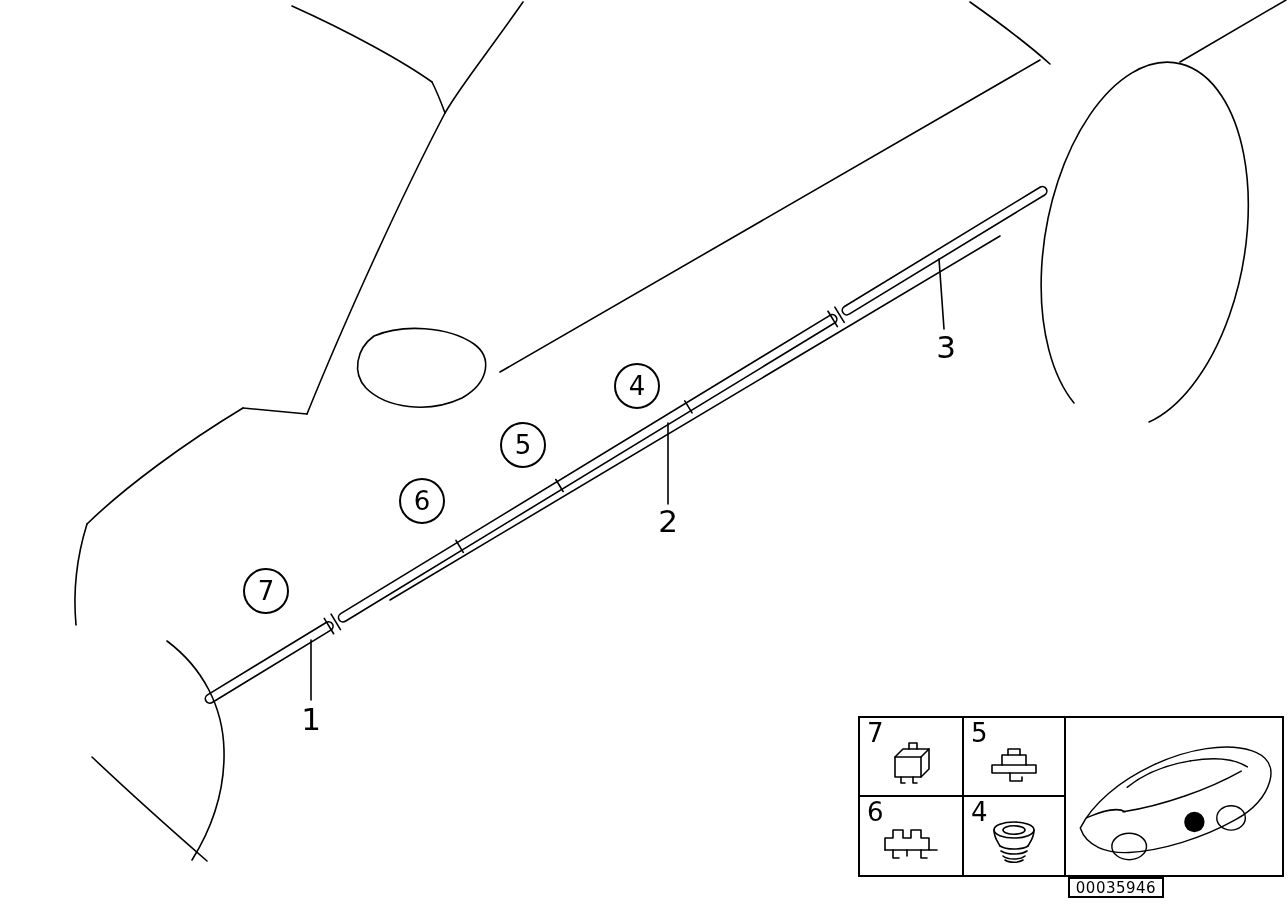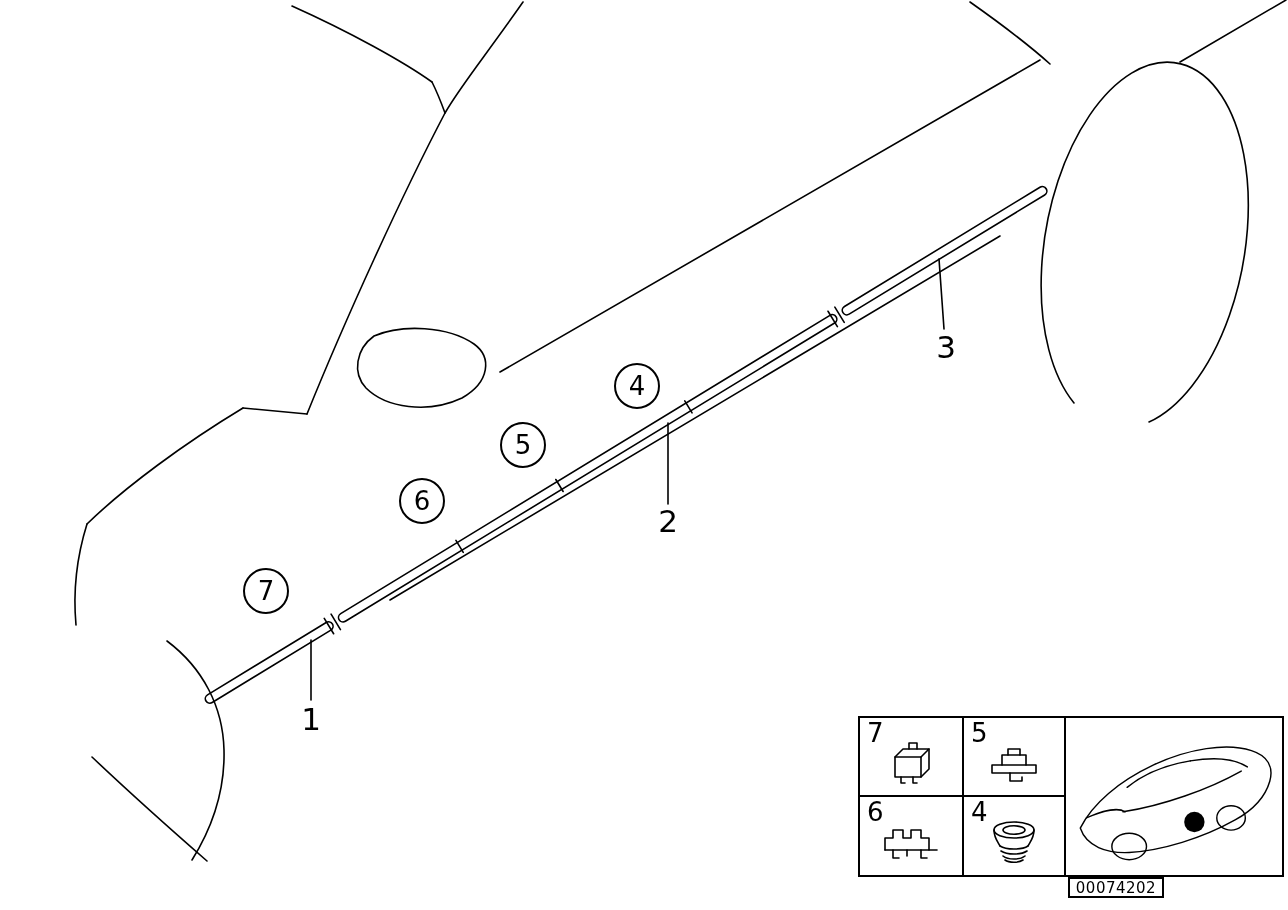--- a/index.html
+++ b/index.html
@@ -190,15 +190,15 @@
           <path d="M56,92 C95,86 140,70 172,52"></path>
           <path d="M20,98 C38,90 52,88 58,92"></path>
           <ellipse cx="62" cy="126" rx="17" ry="13"></ellipse>
           <ellipse cx="162" cy="98" rx="14" ry="12"></ellipse>
         </g>
         <circle cx="126" cy="102" r="10" fill="#000"></circle>
       </svg>
     </div>
   </div>
 
-  <div class="part-box">00074202</div>
+  <div class="part-box">00035946</div>
 
 </div>
 
 </body></html>

